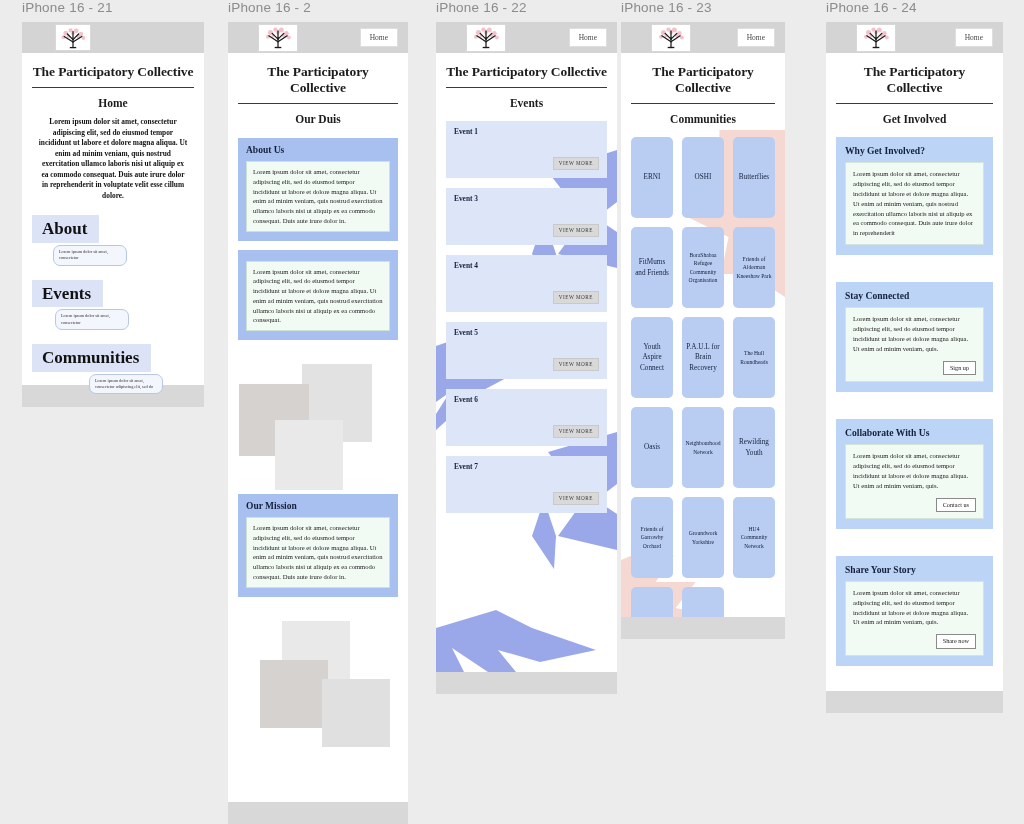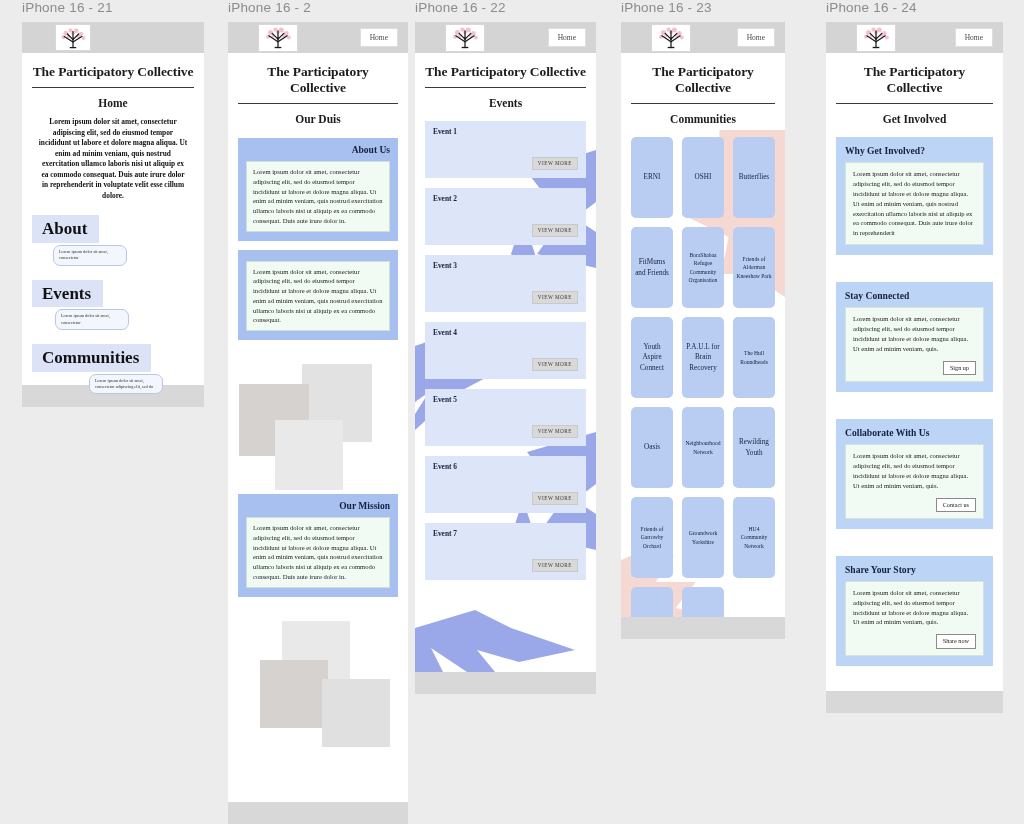--- a/index.html
+++ b/index.html
@@ -64,21 +64,21 @@
   .nb-communities .chip{font-size:17px;}
   .nb-about .sub{margin-left:21px;width:62px;}
   .nb-events .sub{margin-left:23px;width:62px;}
   .nb-communities .sub{margin-left:57px;width:62px;}
 
   .footer-bar{background:#d8d8d8;height:22px;width:100%;}
 
   
   .story-card{background:#a8c0ef;padding:7px 8px 9px 8px;margin-top:12px;}
   .story-card h3{
-    margin:0 0 6px 0;font-size:9.5px;font-weight:bold;color:#14213d;text-align:right;
+    margin:0 0 6px 0;font-size:9.5px;font-weight:bold;color:#14213d;
   }
   .story-card .body{
     background:#f2faf4;border:1px solid #cfe0d4;padding:5px 6px;
     font-size:6.6px;line-height:1.48;color:#222;
   }
   .story-card.no-head .body{margin-top:2px;}
 
   .img-cluster{position:relative;height:120px;margin-top:22px;}
   .img-ph{position:absolute;}
 
@@ -243,21 +243,21 @@
         <div class="img-cluster" style="height:130px;margin-top:18px;">
           <div class="img-ph" style="left:44px;top:6px;width:68px;height:68px;background:#e9e9e9;"></div>
           <div class="img-ph" style="left:22px;top:45px;width:68px;height:68px;background:#d5d2d0;"></div>
           <div class="img-ph" style="left:84px;top:64px;width:68px;height:68px;background:#e0e0e0;"></div>
         </div>
       </div>
     </div>
     <div class="footer-bar" style="width:180px;"></div>
   </div>
 
-  <div class="frame" style="left:415px;width:181px;">
+  <div class="frame" style="left:436px;width:181px;">
     <div class="frame-label">iPhone 16 - 22</div>
     <div class="phone" style="height:650px;">
 
       <svg class="deco" viewBox="0 0 181 650" preserveAspectRatio="none">
         <g fill="#9aa7e8">
           <path d="M112 150 L181 128 L181 180 L160 196 L181 210 L181 246 L122 232 L148 196 Z"></path>
           <path d="M108 196 L120 232 L118 265 L96 232 Z"></path>
           <path d="M55 305 L0 324 L0 380 L14 370 L0 392 L0 408 L40 372 L78 352 L48 340 Z"></path>
           <path d="M112 430 L181 410 L181 462 L160 478 L181 492 L181 528 L122 514 L148 478 Z"></path>
           <path d="M108 478 L120 514 L118 547 L96 514 Z"></path>
@@ -294,24 +294,20 @@
       </div>
       <div class="content">
         <div class="site-title">The Participatory Collective</div>
       </div>
       <div class="rule"></div>
       <div class="content">
         <div class="page-head">Events</div>
 
         <div class="event-card" style="margin-top:12px;">
           <div class="ev-title">Event 1</div>
-          <div class="view-more">VIEW MORE</div>
-        </div>
-        <div class="event-card">
-          <div class="ev-title">Event 2</div>
           <div class="view-more">VIEW MORE</div>
         </div>
         <div class="event-card">
           <div class="ev-title">Event 3</div>
           <div class="view-more">VIEW MORE</div>
         </div>
         <div class="event-card">
           <div class="ev-title">Event 4</div>
           <div class="view-more">VIEW MORE</div>
         </div>

